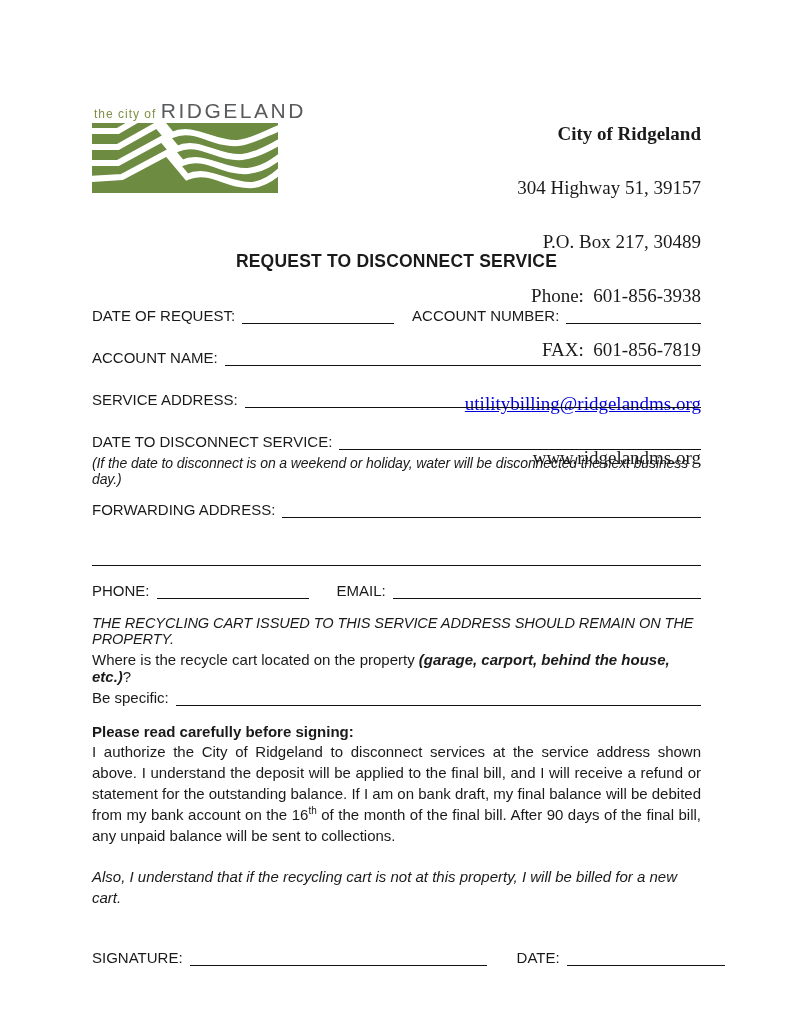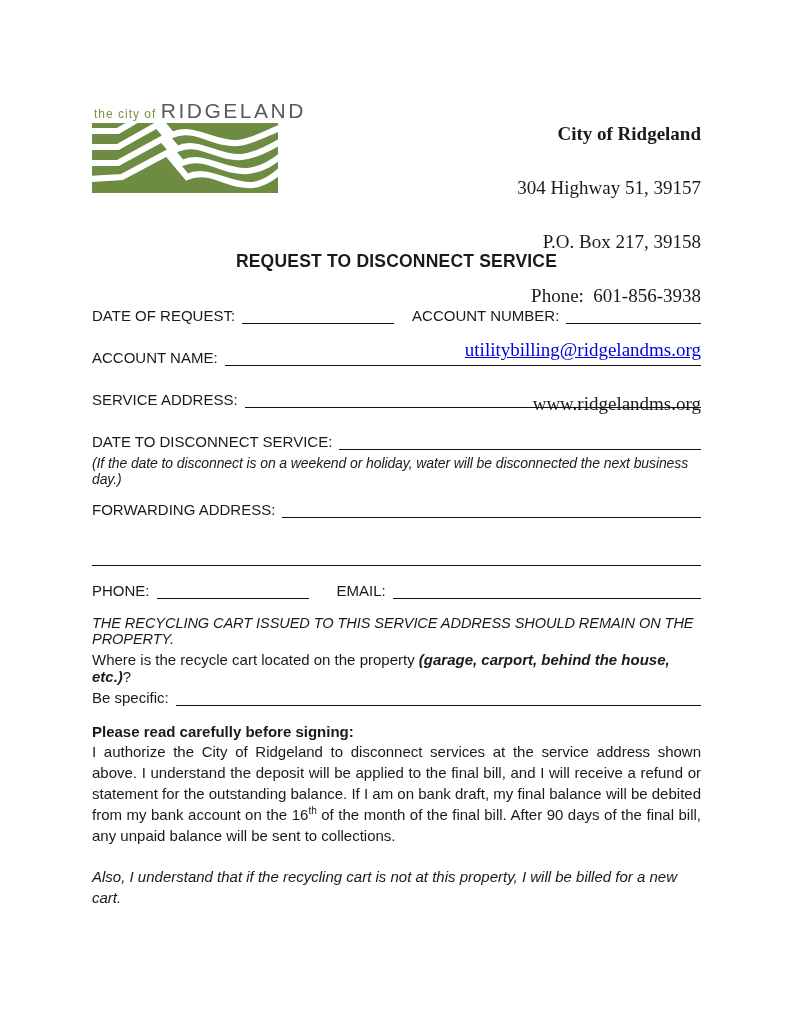--- a/index.html
+++ b/index.html
@@ -108,22 +108,23 @@
           <path d="M-3 24 H26 L65 2 L85 26 C106 16 126 36 150 34 C166 32 178 24 190 18"></path>
           <path d="M-3 40 H26 L70 16 L90 40 C112 30 132 50 156 48 C172 46 182 38 190 32"></path>
           <path d="M-3 56 L30 54 L75 30 L95 54 C117 44 137 64 161 62 C175 60 184 52 190 46"></path>
         </g>
       </svg>
     </div>
 
     <div class="contact">
       <div class="org">City of Ridgeland</div>
       <div>304 Highway 51, 39157</div>
-      <div>P.O. Box 217, 39158</div>
+      <div>P.O. Box 217, 30489</div>
       <div>Phone:  601-856-3938</div>
+      <div>FAX:  601-856-7819</div>
       <a class="email">utilitybilling@ridgelandms.org</a>
       <div>www.ridgelandms.org</div>
     </div>
   </div>
 
   <div class="doc-title">REQUEST TO DISCONNECT SERVICE</div>
 
   <div class="frow mt-first">
     <span class="lbl">DATE OF REQUEST:</span>
     <span class="blank w152"></span>
@@ -169,14 +170,21 @@
   <div class="recycle-q"><span>Where is the recycle cart located on the property </span><span class="ital">(garage, carport, behind the house, etc.)</span><span>?</span></div>
   <div class="frow bespec">
     <span class="lbl">Be specific:</span>
     <span class="blank flex"></span>
   </div>
 
   <div class="terms-head">Please read carefully before signing:</div>
   <div class="terms-para"><span>I authorize the City of Ridgeland to disconnect services at the service address shown above. I understand the deposit will be applied to the final bill, and I will receive a refund or statement for the outstanding balance. If I am on bank draft, my final balance will be debited from my bank account on the 16</span><sup>th</sup><span> of the month of the final bill. After 90 days of the final bill, any unpaid balance will be sent to collections.</span></div>
   <div class="terms-para2">Also, I understand that if the recycling cart is not at this property, I will be billed for a new cart.</div>
 
+  <div class="frow sign-row">
+    <span class="lbl">SIGNATURE:</span>
+    <span class="blank w300"></span>
+    <span class="gap-sig"></span>
+    <span class="lbl">DATE:</span>
+    <span class="blank w160"></span>
+  </div>
 
 </div>
 
 </body></html>

